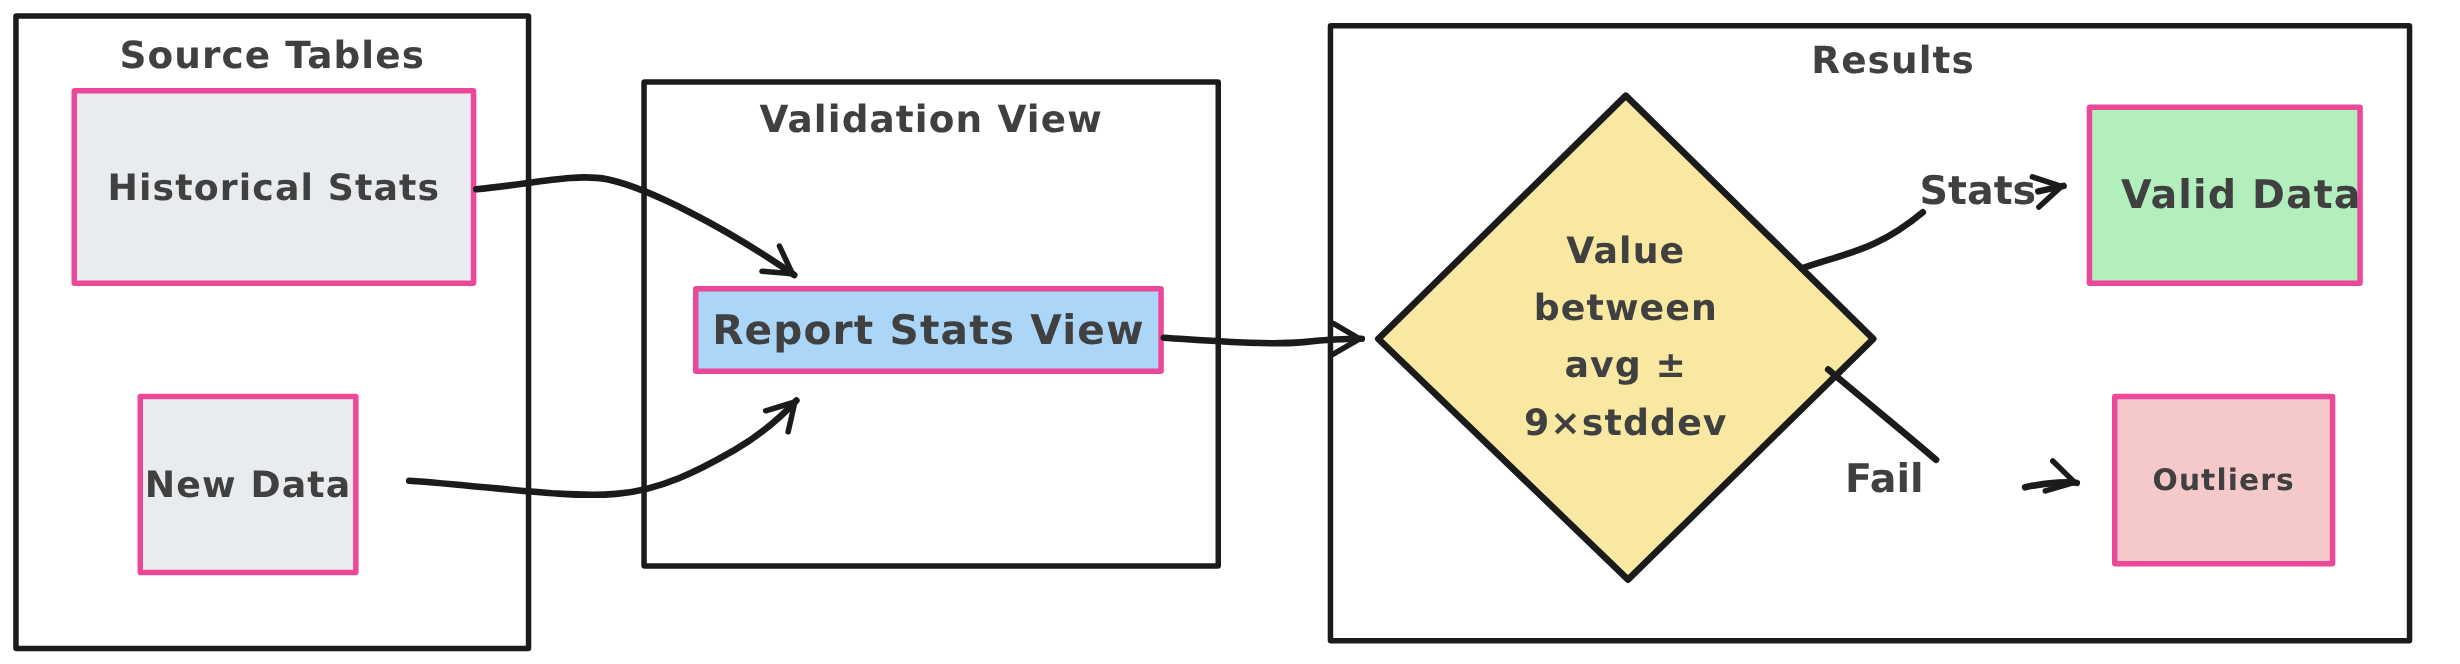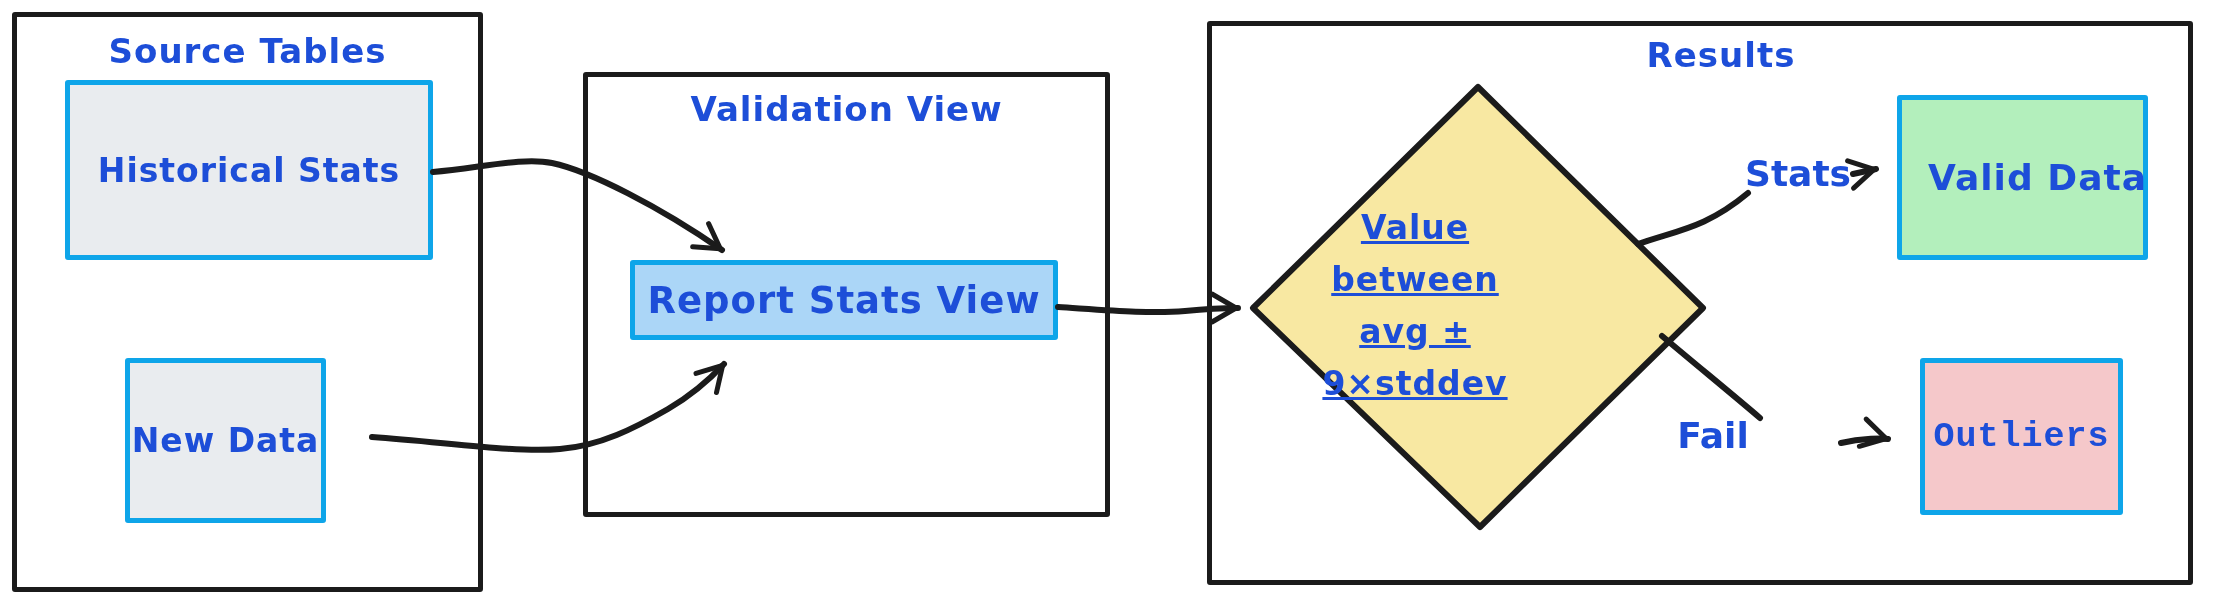--- a/index.html
+++ b/index.html
@@ -2,53 +2,53 @@
 <html><head>
 <meta charset="utf-8">
 <style>
   html, body { margin: 0; padding: 0; background: #ffffff; }
   .canvas {
     position: relative;
     width: 2236px;
     height: 604px;
     background: #ffffff;
     font-family: "DejaVu Sans", "Liberation Sans", sans-serif;
-    color: #1d4ed8;
+    color: #404040;
     overflow: hidden;
   }
   .abs { position: absolute; box-sizing: border-box; }
   .container {
     border: 5px solid #1b1b1b;
     border-radius: 3px;
     background: transparent;
   }
   .container-title {
     position: absolute;
     left: 0; right: 0;
     text-align: center;
     font-size: 34px;
     font-weight: 600;
     letter-spacing: 1px;
     white-space: nowrap;
   }
   .node {
-    border: 5px solid #0ea5e9;
+    border: 5px solid #ec4899;
     border-radius: 3px;
     display: flex;
     align-items: center;
     justify-content: center;
     font-size: 33px;
     font-weight: 600;
     letter-spacing: 1px;
     white-space: nowrap;
   }
   .node-gray  { background: #e9ecef; }
   .node-blue  { background: #abd6f7; font-size: 37px; }
   .node-green { background: #b3efbc; font-size: 36px; padding-left: 30px; }
-  .node-pink  { background: #f5c8ca; font-size: 35px; font-family: Liberation Mono, monospace; }
+  .node-pink  { background: #f5c8ca; font-size: 27px; }
   .svg-layer { position: absolute; left: 0; top: 0; pointer-events: none; }
   .diamond-label {
     display: flex;
     flex-direction: column;
     align-items: center;
     justify-content: center;
     text-align: center;
     font-size: 33px;
     font-weight: 600;
     line-height: 52px;
@@ -117,21 +117,21 @@
 
     <path d="M 1638 244 C 1678 230 1706 228 1748 193" fill="none" stroke="#1b1b1b" stroke-width="6" stroke-linecap="round"></path>
 
     <path d="M 1662 336 C 1700 368 1732 394 1760 418" fill="none" stroke="#1b1b1b" stroke-width="6" stroke-linecap="round"></path>
 
     <path d="M 1853 174 L 1876 169" fill="none" stroke="#1b1b1b" stroke-width="6" stroke-linecap="round" marker-end="url(#ah)"></path>
 
     <path d="M 1841 443 C 1862 438 1884 438 1888 439" fill="none" stroke="#1b1b1b" stroke-width="6" stroke-linecap="round" marker-end="url(#ah)"></path>
   </svg>
 
-  <div class="abs diamond-label" style="left:1285px; top:196px; width:260px; height:220px;text-decoration:underline;">
+  <div class="abs diamond-label" style="left:1348px; top:196px; width:260px; height:220px;">
     <span>Value</span>
     <span>between</span>
     <span>avg ±</span>
     <span>9×stddev</span>
   </div>
 
   <div class="abs edge-label" style="left:1746px; top:150px; width:104px; height:46px;">
     <span>Stats</span>
   </div>
 

